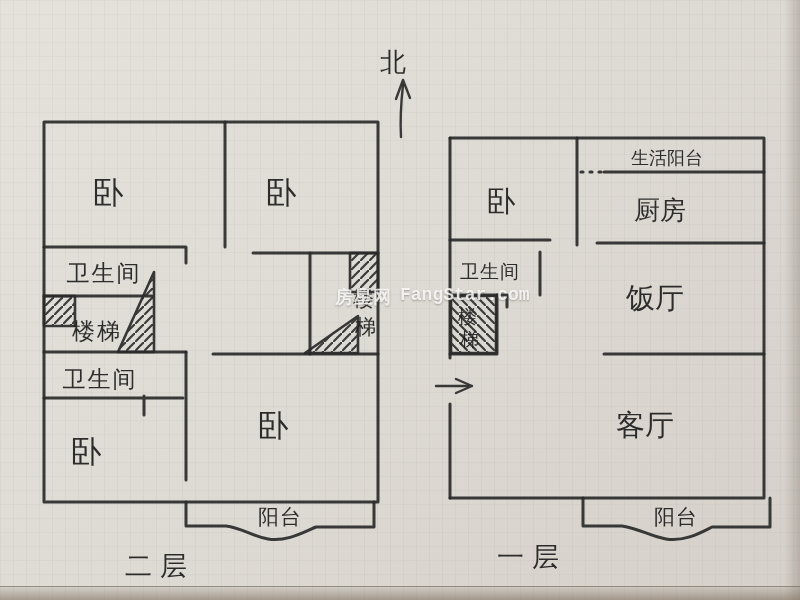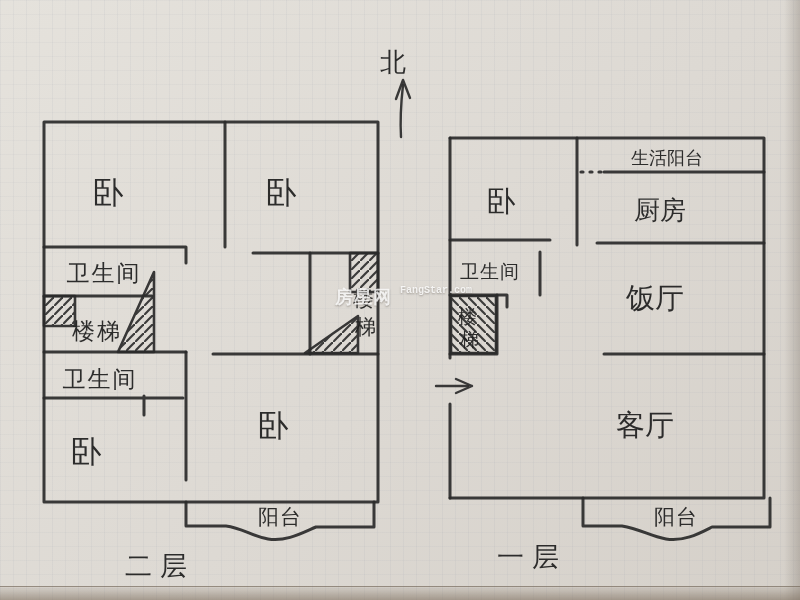--- a/index.html
+++ b/index.html
@@ -19,21 +19,21 @@
   .hatchshape{stroke:#2a2a2a;stroke-width:2.6;stroke-linejoin:round;opacity:.92;}
   .lbl{fill:#1f1f1f;text-anchor:middle;opacity:.93;
        font-family:"DejaVu Sans","Liberation Sans",sans-serif;}
   .s32{font-size:31px;} .s30{font-size:29px;} .s27{font-size:26px;}
   .s24{font-size:23px;letter-spacing:2px;} .s22{font-size:21px;letter-spacing:1px;}
   .s20{font-size:19px;letter-spacing:1px;} .s19{font-size:18px;}
   .sfloor{font-size:27px;letter-spacing:8px;}
   #watermark{position:absolute;left:335px;top:285px;display:flex;gap:8px;align-items:flex-start;
     color:rgba(255,255,255,.82);text-shadow:0 1px 2px rgba(70,62,54,.4);white-space:nowrap;font-family:Liberation Mono, monospace;}
   .wm-cn{font-size:18px;font-weight:700;letter-spacing:1px;}
-  .wm-en{font-size:10px;font-weight:700;}
+  .wm-en{font-size:18px;font-weight:700;}
   #edge-right{position:absolute;right:0;top:0;width:16px;height:600px;
     background:linear-gradient(to right,rgba(110,100,90,0),rgba(110,100,90,.30));}
   #edge-bottom{position:absolute;left:0;bottom:0;width:800px;height:13px;
     border-top:1px solid rgba(110,100,88,.30);
     background:linear-gradient(to bottom,rgba(125,110,92,.10),rgba(118,103,86,.55));}
 </style>
 </head>
 <body>
 
 <div id="photo">

